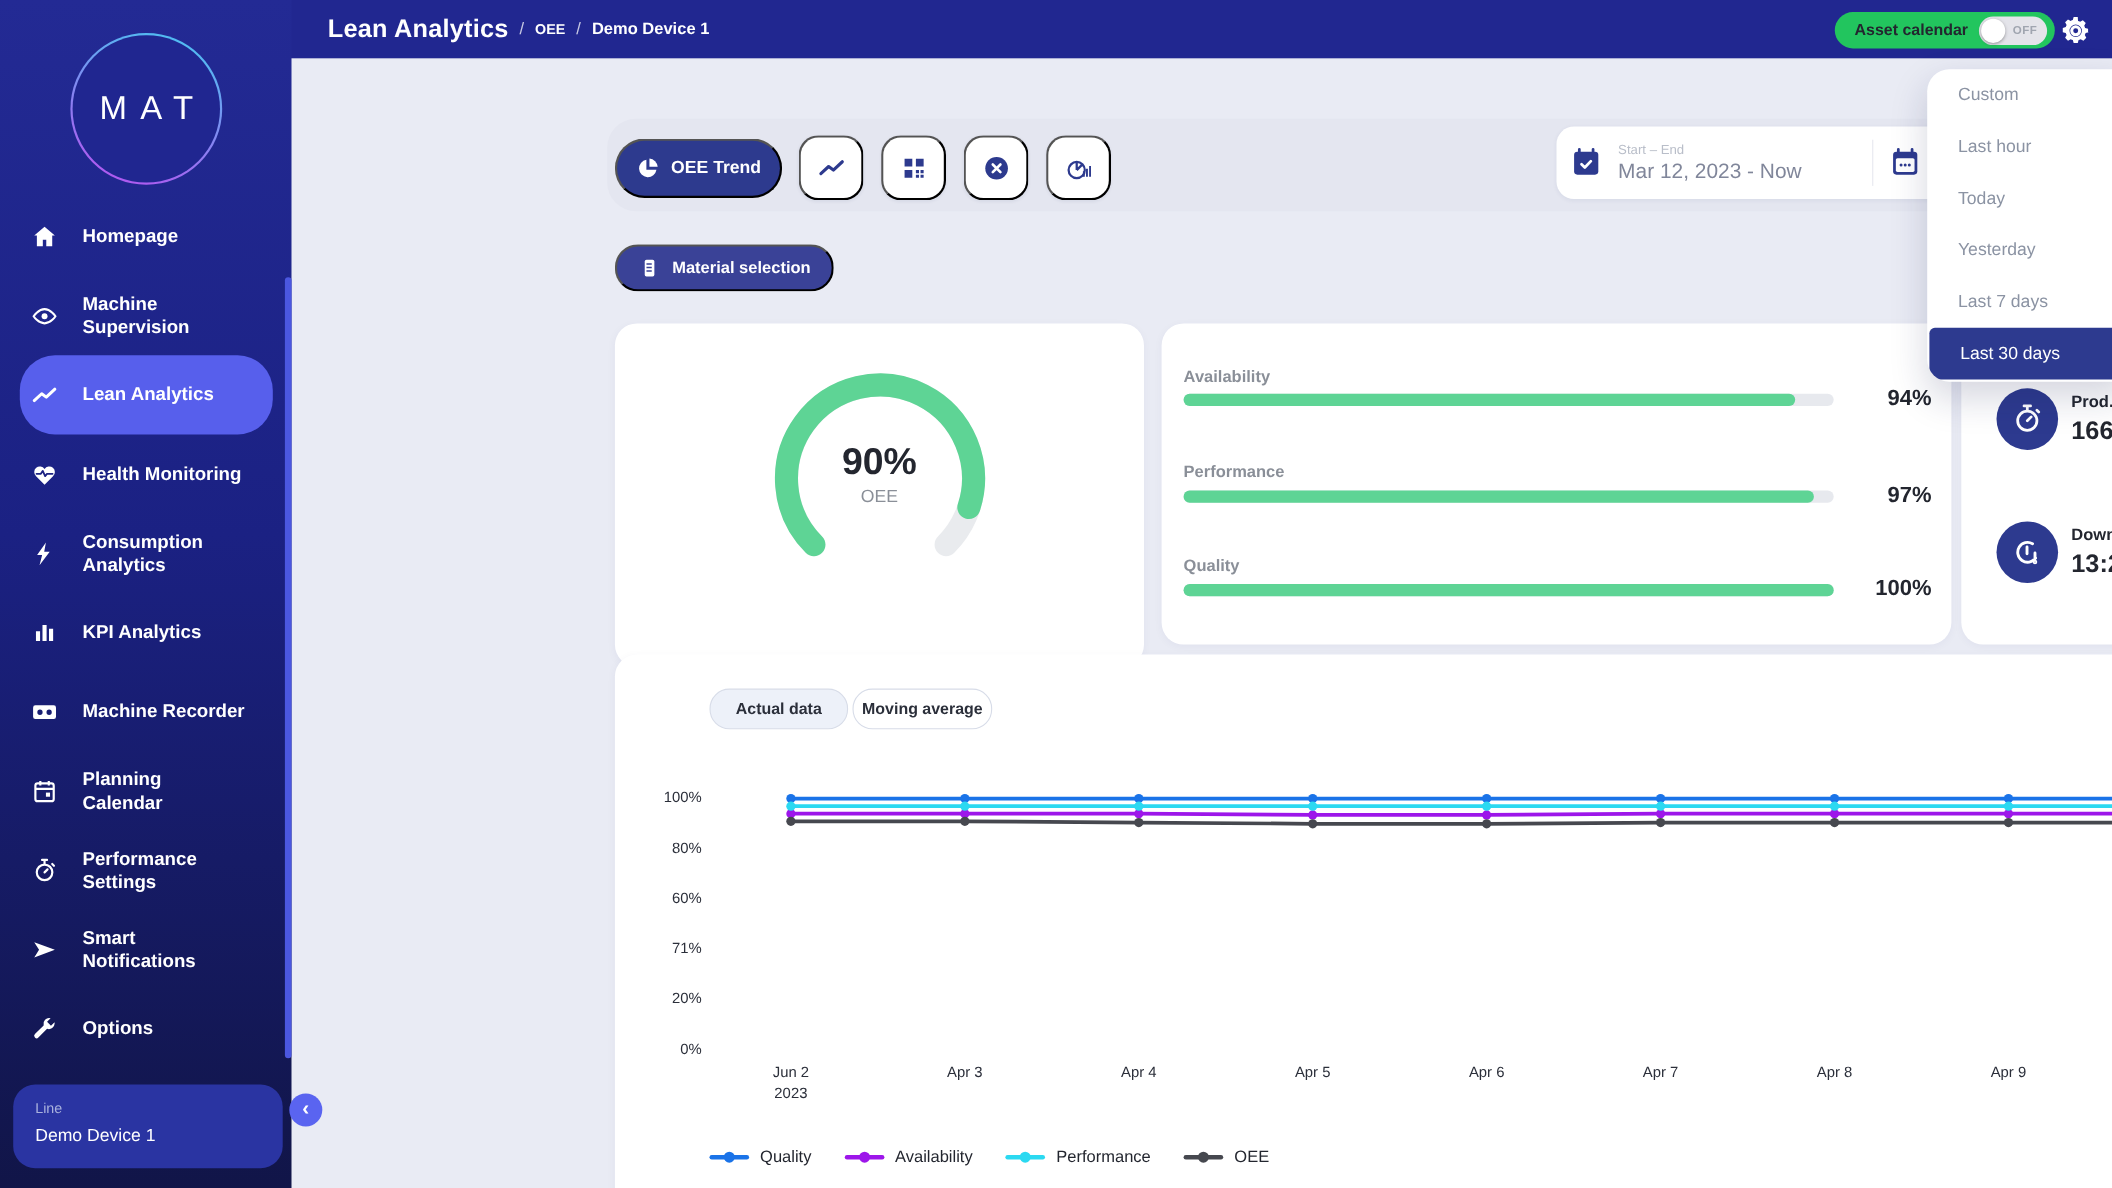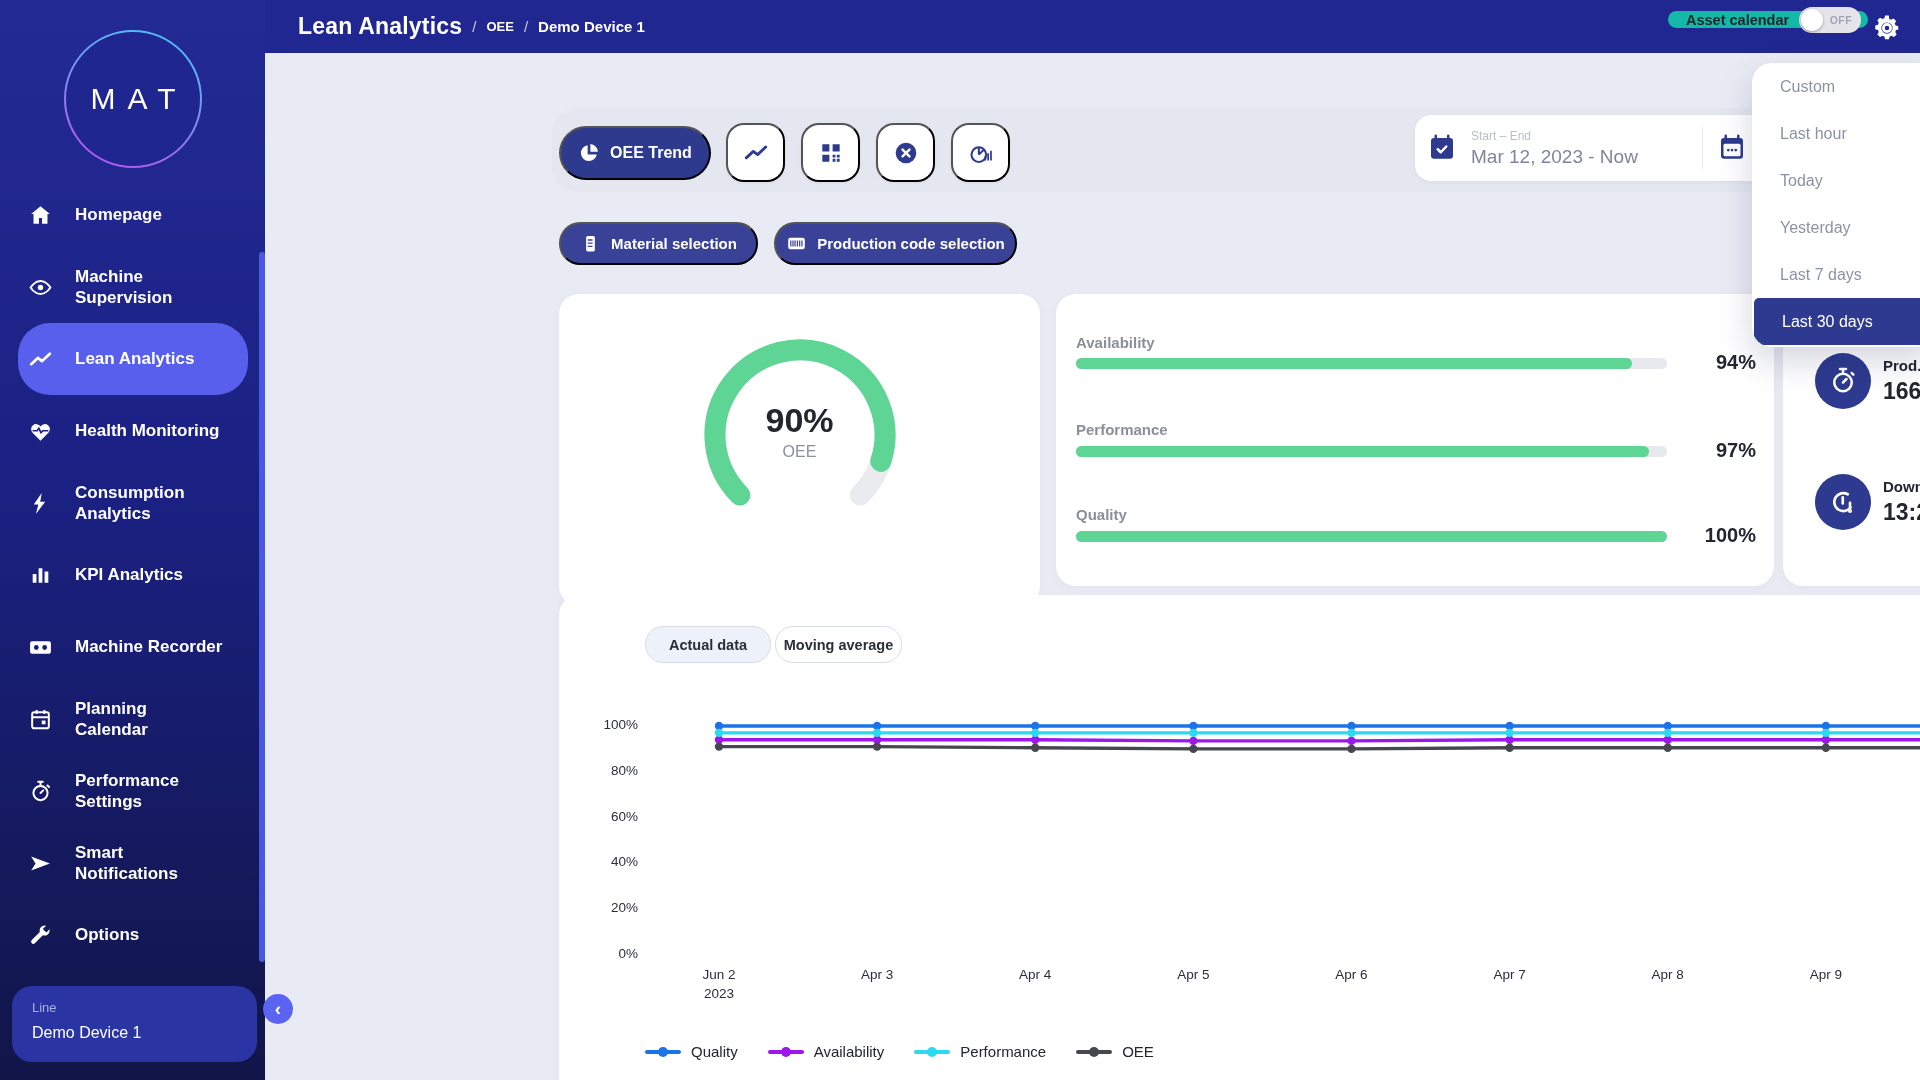--- a/index.html
+++ b/index.html
@@ -7,21 +7,21 @@
   body{position:relative;overflow:hidden;background:#e9ebf4;font-family:"Liberation Sans",sans-serif;-webkit-font-smoothing:antialiased}
   svg{display:block}
 
   
   .header{position:absolute;left:0;top:0;width:1920px;height:53px;background:#212790;z-index:3}
   .titlebar{position:absolute;left:298px;top:0;height:53px;display:flex;align-items:center;gap:10px;color:#fff}
   .titlebar h1{font-size:23px;font-weight:700;letter-spacing:.2px}
   .crumb-sep{color:rgba(255,255,255,.75);font-size:15px}
   .crumb-sm{font-size:13px;font-weight:600}
   .crumb-md{font-size:15px;font-weight:600}
-  .asset-pill{position:absolute;left:1668px;top:11px;width:200px;height:17px;background:#14b8a6;border-radius:17px;display:flex;align-items:center;gap:10px;padding-left:18px;z-index:20}
+  .asset-pill{position:absolute;left:1668px;top:11px;width:200px;height:33px;background:#22c55e;border-radius:17px;display:flex;align-items:center;gap:10px;padding-left:18px;z-index:20}
   .asset-pill .alabel{font-size:14.5px;font-weight:600;color:#23262f}
   .toggle{position:relative;width:62px;height:26px;border-radius:13px;background:#e4e4ea;cursor:pointer}
   .toggle .knob{position:absolute;left:2px;top:2px;width:22px;height:22px;border-radius:50%;background:#fff;box-shadow:0 1px 3px rgba(0,0,0,.35)}
   .toggle .off{position:absolute;right:9px;top:7px;font-size:10.5px;font-weight:700;color:#a0a5b0;letter-spacing:.5px}
   .gear{position:absolute;left:1872px;top:13px;width:30px;height:30px;color:#fff;z-index:10;cursor:pointer}
 
   
   .sidebar{position:absolute;left:0;top:0;width:265px;height:1080px;background:linear-gradient(180deg,#232a94 0%,#1b2183 45%,#111548 100%);z-index:5}
   .logo{position:absolute;left:64px;top:30px;width:138px;height:138px;border-radius:50%;background:linear-gradient(200deg,#45c9f2,#bb4df0);padding:2px}
   .logo-inner{width:134px;height:134px;border-radius:50%;background:#202690;display:flex;align-items:center;justify-content:center}
@@ -286,29 +286,20 @@
     </div>
 
   <button class="sel-btn" style="left:294px;width:199px">
     <span class="bicon">
       <svg viewBox="0 0 24 24">
           <rect x="7" y="3.5" width="10" height="17.5" rx="1.8" fill="currentColor"></rect>
           <path d="M8.8 8h5.5M8.8 11.6h5.5M8.8 15.2h5.5" stroke="#3a4297" stroke-width="1.5"></path>
         </svg>
     </span>
     <span>Material selection</span>
-  </button>
-  <button class="sel-btn" style="left:509px;width:243px">
-    <span class="bicon">
-      <svg viewBox="0 0 24 24">
-          <rect x="2.5" y="5.5" width="19" height="13" rx="2.5" fill="currentColor"></rect>
-          <path d="M5.5 8.5v7M8 8.5v7M10.3 8.5v7M13 8.5v7M15.6 8.5v7M18.2 8.5v7" stroke="#3a4297" stroke-width="1.4"></path>
-        </svg>
-    </span>
-    <span>Production code selection</span>
   </button>
 
   <div class="panel date-panel">
     <span class="cal-ic">
       <svg viewBox="0 0 24 24">
           <path d="M7 2.2v3.2M17 2.2v3.2" stroke="#2d3a8f" stroke-width="2" stroke-linecap="round"></path>
           <rect x="3.2" y="4" width="17.6" height="16.6" rx="2.4" fill="#2d3a8f"></rect>
           <path d="M8.6 13l2.4 2.4 4.4-4.6" stroke="#fff" stroke-width="2" fill="none" stroke-linecap="round" stroke-linejoin="round"></path>
         </svg>
     </span>
@@ -437,21 +428,21 @@
           <circle cx="634.375" cy="153.9" r="4.2" fill="#46484f"></circle>
           <circle cx="792.5" cy="153.9" r="4.2" fill="#46484f"></circle>
           <circle cx="950.625" cy="152.755" r="4.2" fill="#46484f"></circle>
           <circle cx="1108.75" cy="152.755" r="4.2" fill="#46484f"></circle>
           <circle cx="1266.875" cy="152.755" r="4.2" fill="#46484f"></circle>
           <circle cx="1425" cy="152.755" r="4.2" fill="#46484f"></circle>
         </svg>
         <div class="ytick" style="top: 122px;">100%</div>
         <div class="ytick" style="top: 167.8px;">80%</div>
         <div class="ytick" style="top: 213.6px;">60%</div>
-        <div class="ytick" style="top: 259.4px;">40%</div>
+        <div class="ytick" style="top: 259.4px;">71%</div>
         <div class="ytick" style="top: 305.2px;">20%</div>
         <div class="ytick" style="top: 351px;">0%</div>
         <div class="xtick" style="left: 105px;">Jun 2
 2023</div>
         <div class="xtick" style="left: 263.125px;">Apr 3</div>
         <div class="xtick" style="left: 421.25px;">Apr 4</div>
         <div class="xtick" style="left: 579.375px;">Apr 5</div>
         <div class="xtick" style="left: 737.5px;">Apr 6</div>
         <div class="xtick" style="left: 895.625px;">Apr 7</div>
         <div class="xtick" style="left: 1053.75px;">Apr 8</div>

